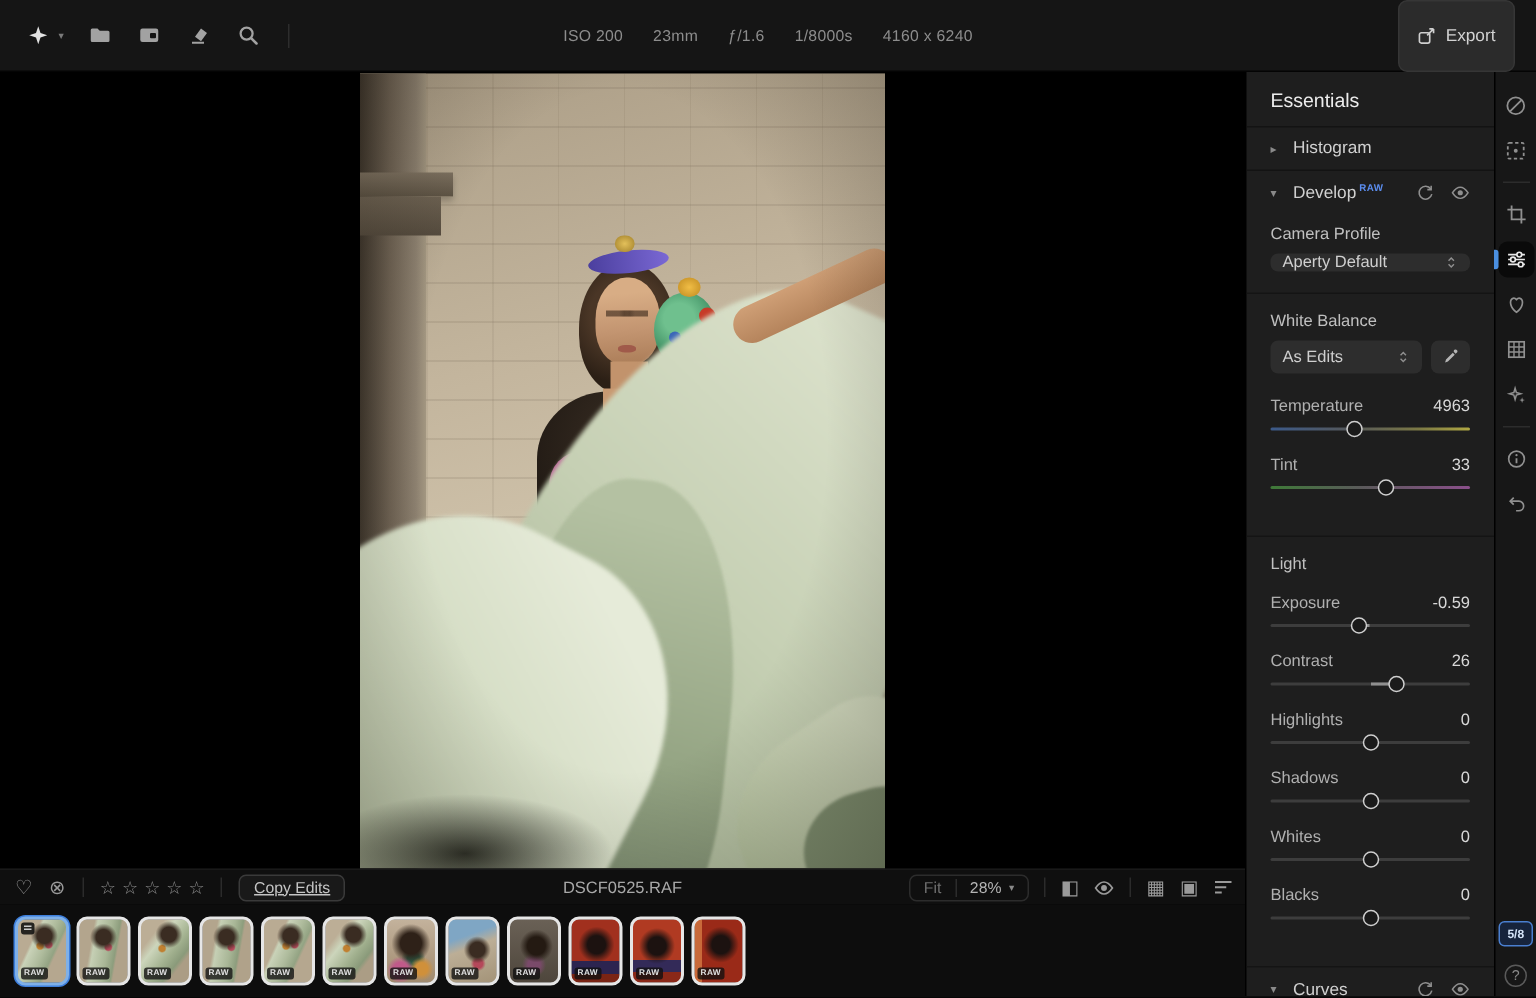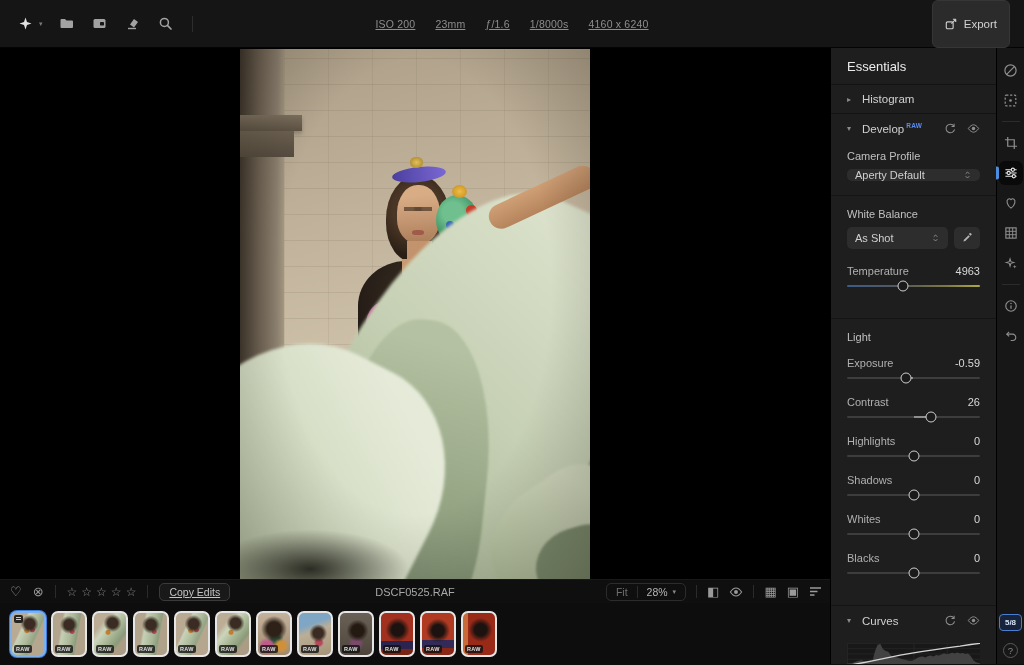--- a/index.html
+++ b/index.html
@@ -6,21 +6,21 @@
   html,body{width:1024px;height:665px;overflow:hidden;}
   body{background:#0d0d0d;font-family:"Liberation Sans",sans-serif;color:#b5b5b5;font-size:11px;}
   svg{display:block;}
 
   
   #topbar{height:48px;background:#151515;border-bottom:1px solid #040404;display:flex;align-items:center;position:relative;}
   .tb-group{display:flex;align-items:center;gap:15px;padding-left:16px;color:#a8a8a8;}
   .tb-icon{display:flex;align-items:center;justify-content:center;width:18px;height:18px;cursor:pointer;}
   .tb-caret{font-size:7px;color:#7a7a7a;margin-left:-10px;}
   .tb-div{width:1px;height:16px;background:#2d2d2d;margin-left:2px;}
-  #exif{position:absolute;left:50%;transform:translateX(-50%);display:flex;gap:20px;font-size:10.5px;color:#8d8d8d;letter-spacing:.2px;text-decoration:underline;}
+  #exif{position:absolute;left:50%;transform:translateX(-50%);display:flex;gap:20px;font-size:10.5px;color:#8d8d8d;letter-spacing:.2px;}
   #export-btn{position:absolute;right:14px;display:flex;align-items:center;gap:7px;background:#2b2b2b;border:1px solid #363636;border-radius:6px;padding:17px 12px;color:#d2d2d2;font-size:11.5px;cursor:pointer;}
 
   
   #main-row{display:flex;height:616px;}
   #left-col{width:830px;display:flex;flex-direction:column;background:#000;}
   #canvas{flex:1;display:flex;justify-content:center;background:#000;overflow:hidden;}
 
   
   #photo{width:350px;height:530px;margin-top:1px;position:relative;overflow:hidden;background:linear-gradient(165deg,#ab9d86 0%,#c3b59d 35%,#cec1a9 55%,#b6a890 80%,#a2947e 100%);}
   #photo::before{content:"";position:absolute;inset:0;background-image:repeating-linear-gradient(0deg,rgba(90,78,62,.16) 0 1px,transparent 1px 26px),repeating-linear-gradient(90deg,rgba(90,78,62,.11) 0 1px,transparent 1px 44px);opacity:.8;}
@@ -356,41 +356,50 @@
             <path d="M4.5 5.5 L7.5 2.5 L10.5 5.5 M4.5 9.5 L7.5 12.5 L10.5 9.5" fill="none" stroke="#8f8f8f" stroke-width="1.6"></path>
           </svg>
       </span>
     </div>
 
     <div class="p-div"></div>
 
     <div class="p-sublabel" style="margin-top:0">White Balance</div>
     <div class="wb-row" style="margin-bottom:16px">
       <div class="select">
-        <span>As Shot</span>
+        <span>As Edits</span>
         <span>
           <svg width="9" height="12" viewBox="0 0 15 15">
               <path d="M4.5 5.5 L7.5 2.5 L10.5 5.5 M4.5 9.5 L7.5 12.5 L10.5 9.5" fill="none" stroke="#8f8f8f" stroke-width="1.6"></path>
             </svg>
         </span>
       </div>
       <div class="sq-btn">
         <svg width="12" height="12" viewBox="0 0 14 14">
             <path d="M9.7 1.6 a1.6 1.6 0 0 1 2.7 1.5 L11 4.5 L9.5 3 Z M8.8 3.7 L10.3 5.2 L5 10.5 L2.8 11.2 L3.5 9 Z" fill="#b5b5b5"></path>
           </svg>
       </div>
     </div>
 
     <div class="srow">
       <div class="srow-top">
           <span class="slabel">Temperature</span>
           <span class="svalue">4963</span>
         </div>
       <div class="track track-temperature">
           <div class="knob" style="left: 42%;"></div>
+        </div>
+    </div>
+    <div class="srow">
+      <div class="srow-top">
+          <span class="slabel">Tint</span>
+          <span class="svalue">33</span>
+        </div>
+      <div class="track track-tint">
+          <div class="knob" style="left: 58%;"></div>
         </div>
     </div>
 
     <div class="p-div"></div>
 
     <div class="p-sublabel" style="margin-top:0;margin-bottom:14px">Light</div>
 
     <div class="srow">
       <div class="srow-top">
           <span class="slabel">Exposure</span>

